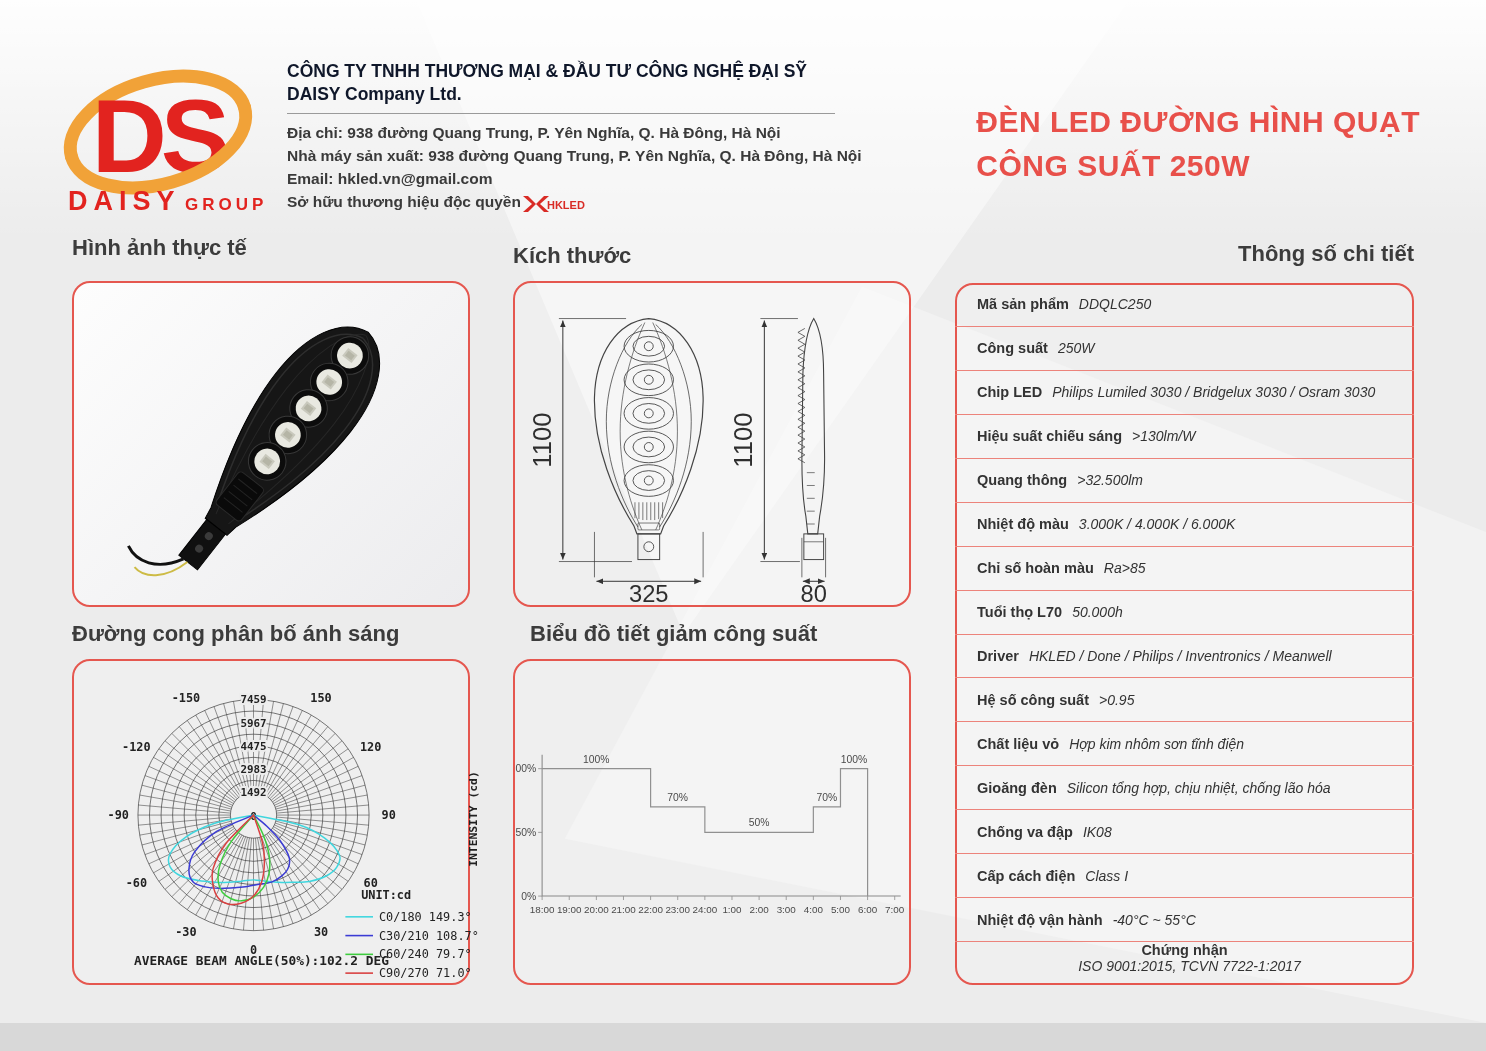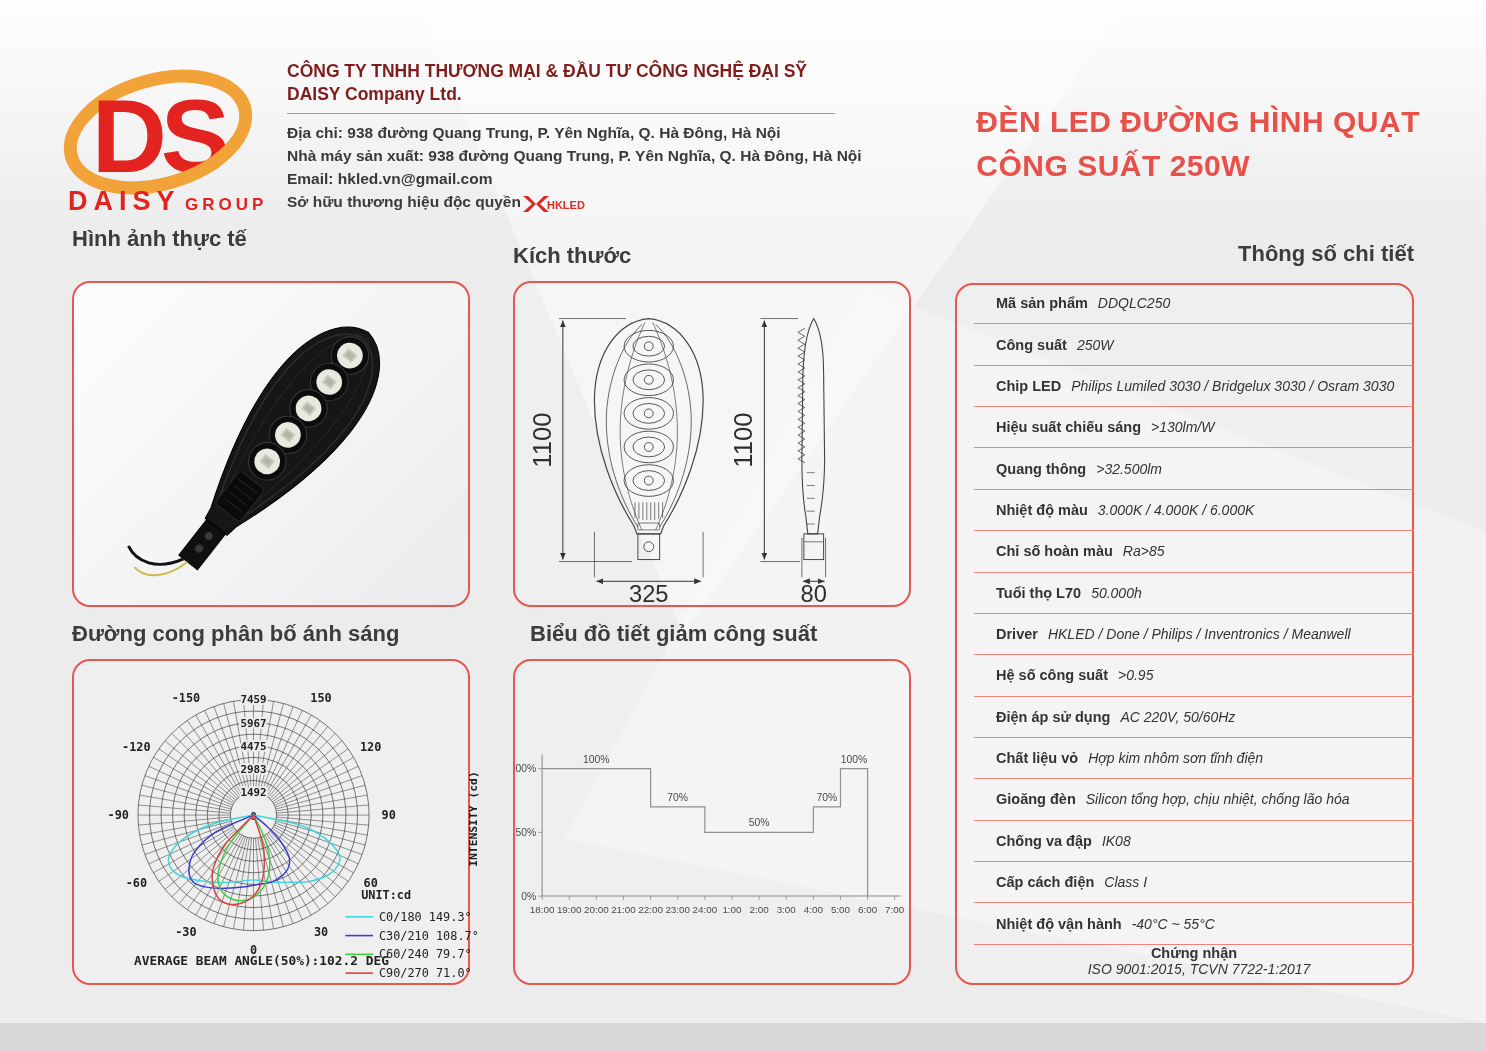--- a/index.html
+++ b/index.html
@@ -7,35 +7,35 @@
         font-family:"Liberation Sans",sans-serif;color:#333;}
   .bg-shape{position:absolute;inset:0;pointer-events:none;}
   .bg-top{height:240px;background:linear-gradient(180deg,rgba(255,255,255,.95),rgba(255,255,255,0));}
   .bg-diag1{clip-path:polygon(28% 0,76% 0,46% 62%);background:rgba(255,255,255,.45);}
   .bg-diag2{clip-path:polygon(58% 28%,100% 52%,100% 100%,38% 82%);background:rgba(255,255,255,.30);}
   .content{position:absolute;inset:0;z-index:1;}
 
   
   .logo{position:absolute;left:58px;top:54px;width:205px;height:165px;}
   .company{position:absolute;left:287px;top:60px;width:575px;}
-  .company .red-line{color:#7f1d1d;font-weight:bold;font-size:17.5px;line-height:1.32;}
+  .company .red-line{color:#0f172a;font-weight:bold;font-size:17.5px;line-height:1.32;}
   .company .divider{border:none;border-top:1.6px solid #9a9a9a;margin:7px 0 8px 0;width:548px;}
   .company .info-line{font-weight:bold;font-size:15.5px;color:#3a3a3a;line-height:1.48;}
   .tm-line{display:flex;align-items:flex-end;}
   .hk-text{color:#D92B25;font-weight:bold;font-size:11px;margin-left:-4px;padding-bottom:1px;}
   .doc-title{position:absolute;right:66px;top:100px;color:#E8504A;
              font-weight:bold;font-size:30px;line-height:1.45;letter-spacing:.5px;}
 
   .section-title{position:absolute;font-size:22px;font-weight:bold;color:#3C3C3C;}
   .box{position:absolute;border:2px solid #E5574F;border-radius:18px;box-sizing:border-box;background:rgba(255,255,255,.18);}
 
   
   .specs-table{position:absolute;left:955px;top:283px;width:459px;height:702px;display:flex;flex-direction:column;}
   .spec-row{flex:1;display:flex;align-items:center;justify-content:space-between;
-            padding:0 22px;border-bottom:1px solid #EC837B;margin-left:19px;}
+            padding:0 22px;border-bottom:1px solid #EC837B;}
   .spec-row:last-child{border-bottom:none;flex-direction:column;}
   .spec-label{font-weight:bold;font-size:14.5px;color:#333;white-space:nowrap;}
   .spec-value{font-style:italic;font-size:14px;color:#333;text-align:left;flex:1;padding-left:10px;white-space:nowrap;}
 
   svg text{font-family:"Liberation Sans",sans-serif;}
   .mono{font-family:"DejaVu Sans Mono",monospace;}
 </style>
 </head>
 <body>
 
@@ -73,21 +73,21 @@
         </svg>
         <span class="hk-text">HKLED</span>
       </div>
     </div>
 
     <div class="doc-title">
       <div>ĐÈN LED ĐƯỜNG HÌNH QUẠT</div>
       <div>CÔNG SUẤT 250W</div>
     </div>
 
-    <div class="section-title" style="left:72px;top:226px;">Hình ảnh thực tế</div>
+    <div class="section-title" style="left:72px;top:235px;">Hình ảnh thực tế</div>
     <div class="section-title" style="left:513px;top:243px;">Kích thước</div>
     <div class="section-title" style="right:72px;top:241px;">Thông số chi tiết</div>
     <div class="section-title" style="left:72px;top:621px;">Đường cong phân bố ánh sáng</div>
     <div class="section-title" style="left:530px;top:621px;">Biểu đồ tiết giảm công suất</div>
 
     <div class="box" style="left:72px;top:281px;width:398px;height:326px;background:linear-gradient(135deg,#fdfdfd,#ececee);">
       <svg width="394" height="322" viewBox="0 0 398 326">
         <g transform="translate(205,168) rotate(38)">
           <path d="M0,-150 C30,-145 48,-110 48,-60 C48,-5 30,50 16,88 L14,100 L-14,100 L-16,88 C-30,50 -48,-5 -48,-60 C-48,-110 -30,-145 0,-150 Z" fill="#161616" stroke="#000" stroke-width="1"></path>
           <path d="M0,-142 C26,-137 42,-105 42,-58 C42,-8 26,44 13,82" fill="none" stroke="#2e2e2e" stroke-width="1.5"></path>
@@ -255,24 +255,20 @@
           <span class="spec-label">Tuổi thọ L70</span>
           <span class="spec-value">50.000h</span>
         </div>
         <div class="spec-row">
           <span class="spec-label">Driver</span>
           <span class="spec-value">HKLED / Done / Philips / Inventronics / Meanwell</span>
         </div>
         <div class="spec-row">
           <span class="spec-label">Hệ số công suất</span>
           <span class="spec-value">&gt;0.95</span>
-        </div>
-        <div class="spec-row">
-          <span class="spec-label">Điện áp sử dụng</span>
-          <span class="spec-value">AC 220V, 50/60Hz</span>
         </div>
         <div class="spec-row">
           <span class="spec-label">Chất liệu vỏ</span>
           <span class="spec-value">Hợp kim nhôm sơn tĩnh điện</span>
         </div>
         <div class="spec-row">
           <span class="spec-label">Gioăng đèn</span>
           <span class="spec-value">Silicon tổng hợp, chịu nhiệt, chống lão hóa</span>
         </div>
         <div class="spec-row">

